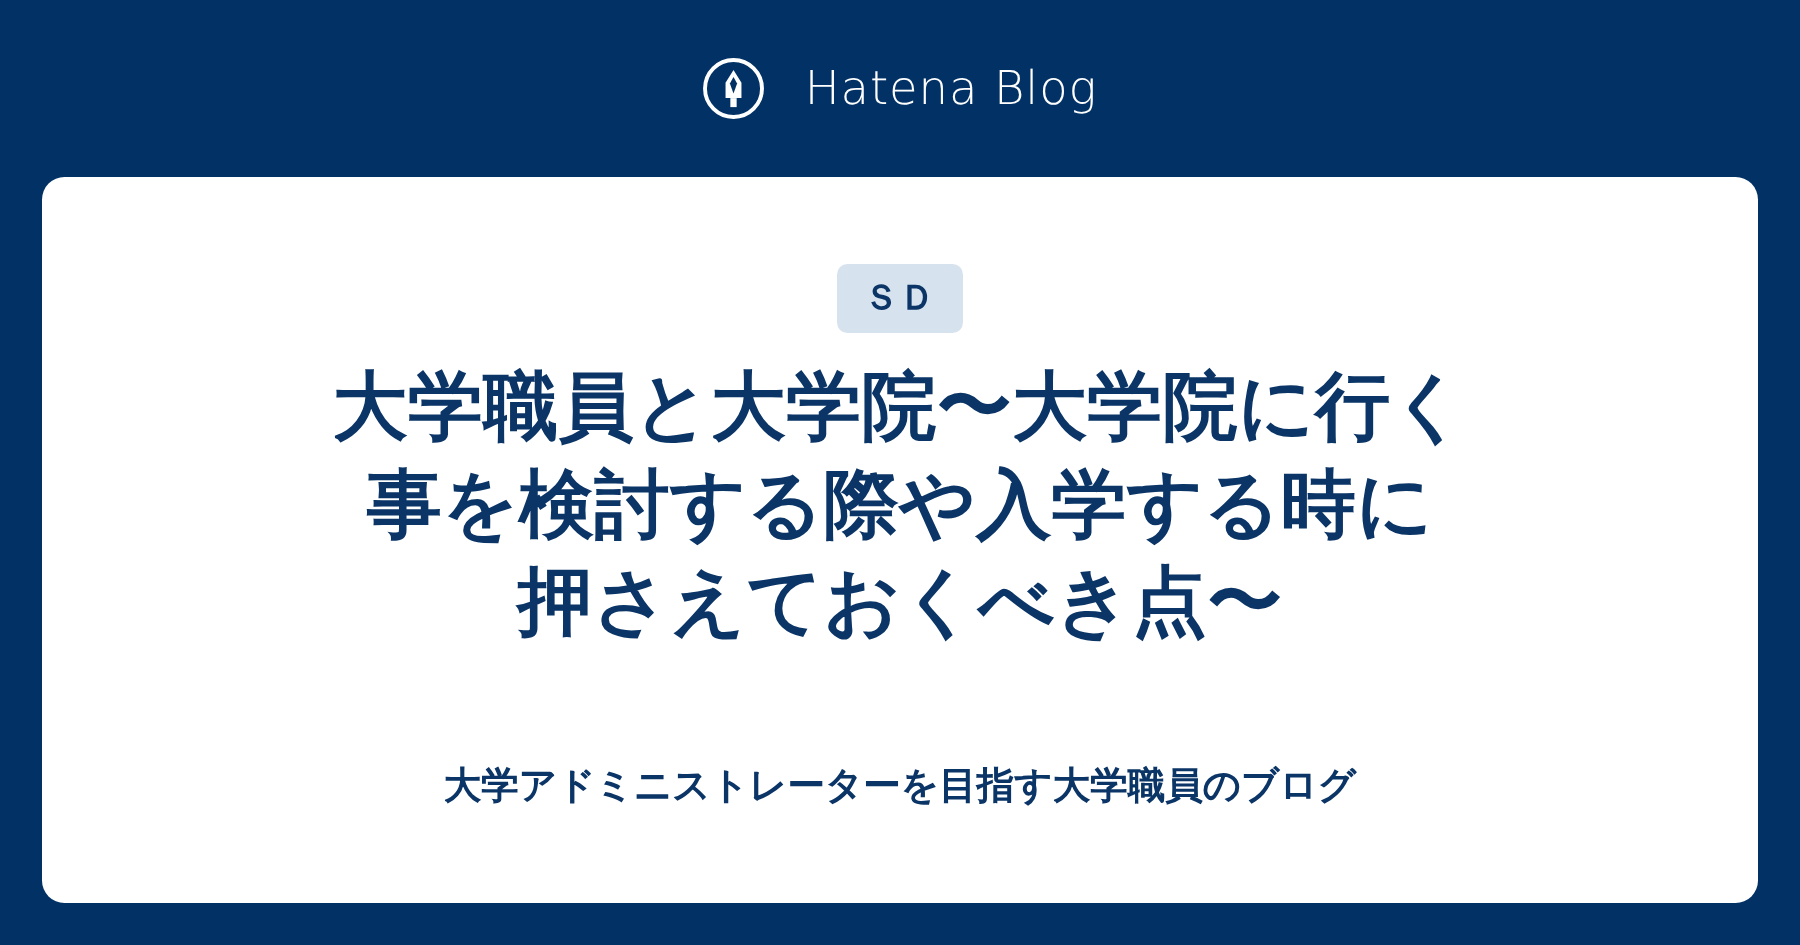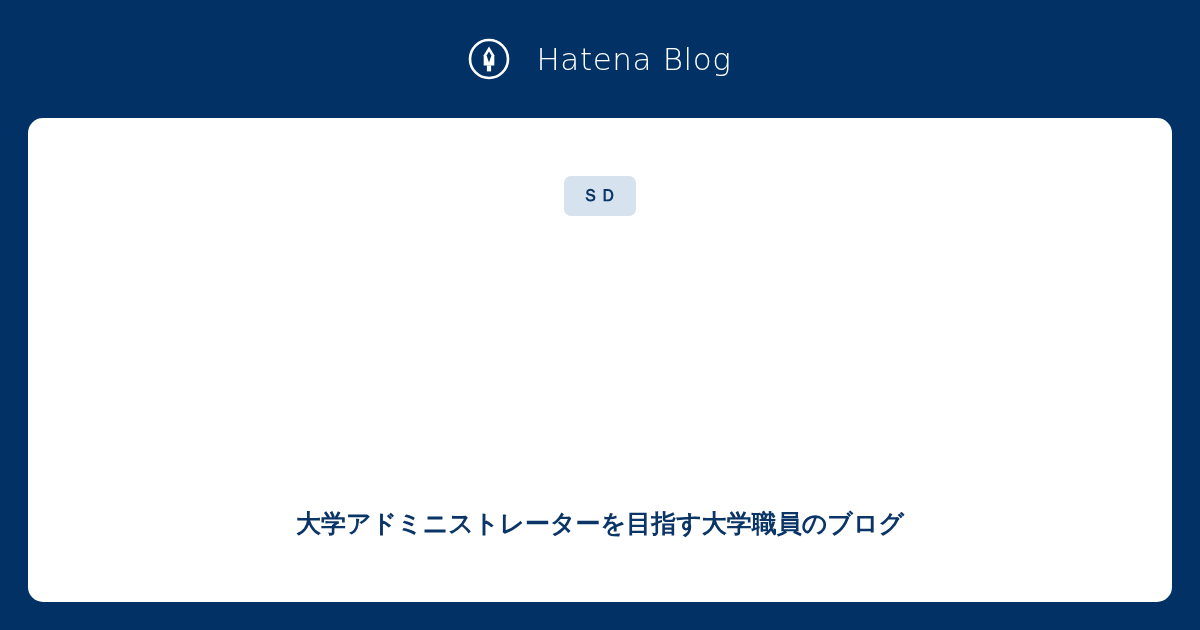--- a/index.html
+++ b/index.html
@@ -70,21 +70,21 @@
   .badge-row {
     margin-top: 58px;
     display: flex;
     justify-content: center;
     width: 100%;
   }
   .badge {
     display: inline-block;
     background: #d6e3ee;
     color: #0b3566;
-    font-size: 17px;
+    font-size: 23px;
     font-weight: 700;
     line-height: 1;
     padding: 11px 18px 12px 18px;
     border-radius: 7px;
     letter-spacing: 1px;
     font-family: "Liberation Sans", "DejaVu Sans", sans-serif;
   }
 
   
   .entry-title {
@@ -134,18 +134,19 @@
     </span>
     <span class="brand-text">Hatena Blog</span>
   </div>
 
   <div class="card">
 
     <div class="badge-row">
       <span class="badge">ＳＤ</span>
     </div>
 
+    <h1 class="entry-title">大学職員と大学院〜大学院に行く事を検討する際や入学する時に押さえておくべき点〜</h1>
 
     <p class="blog-subtitle">大学アドミニストレーターを目指す大学職員のブログ</p>
 
   </div>
 
 </div>
 
 </body></html>

